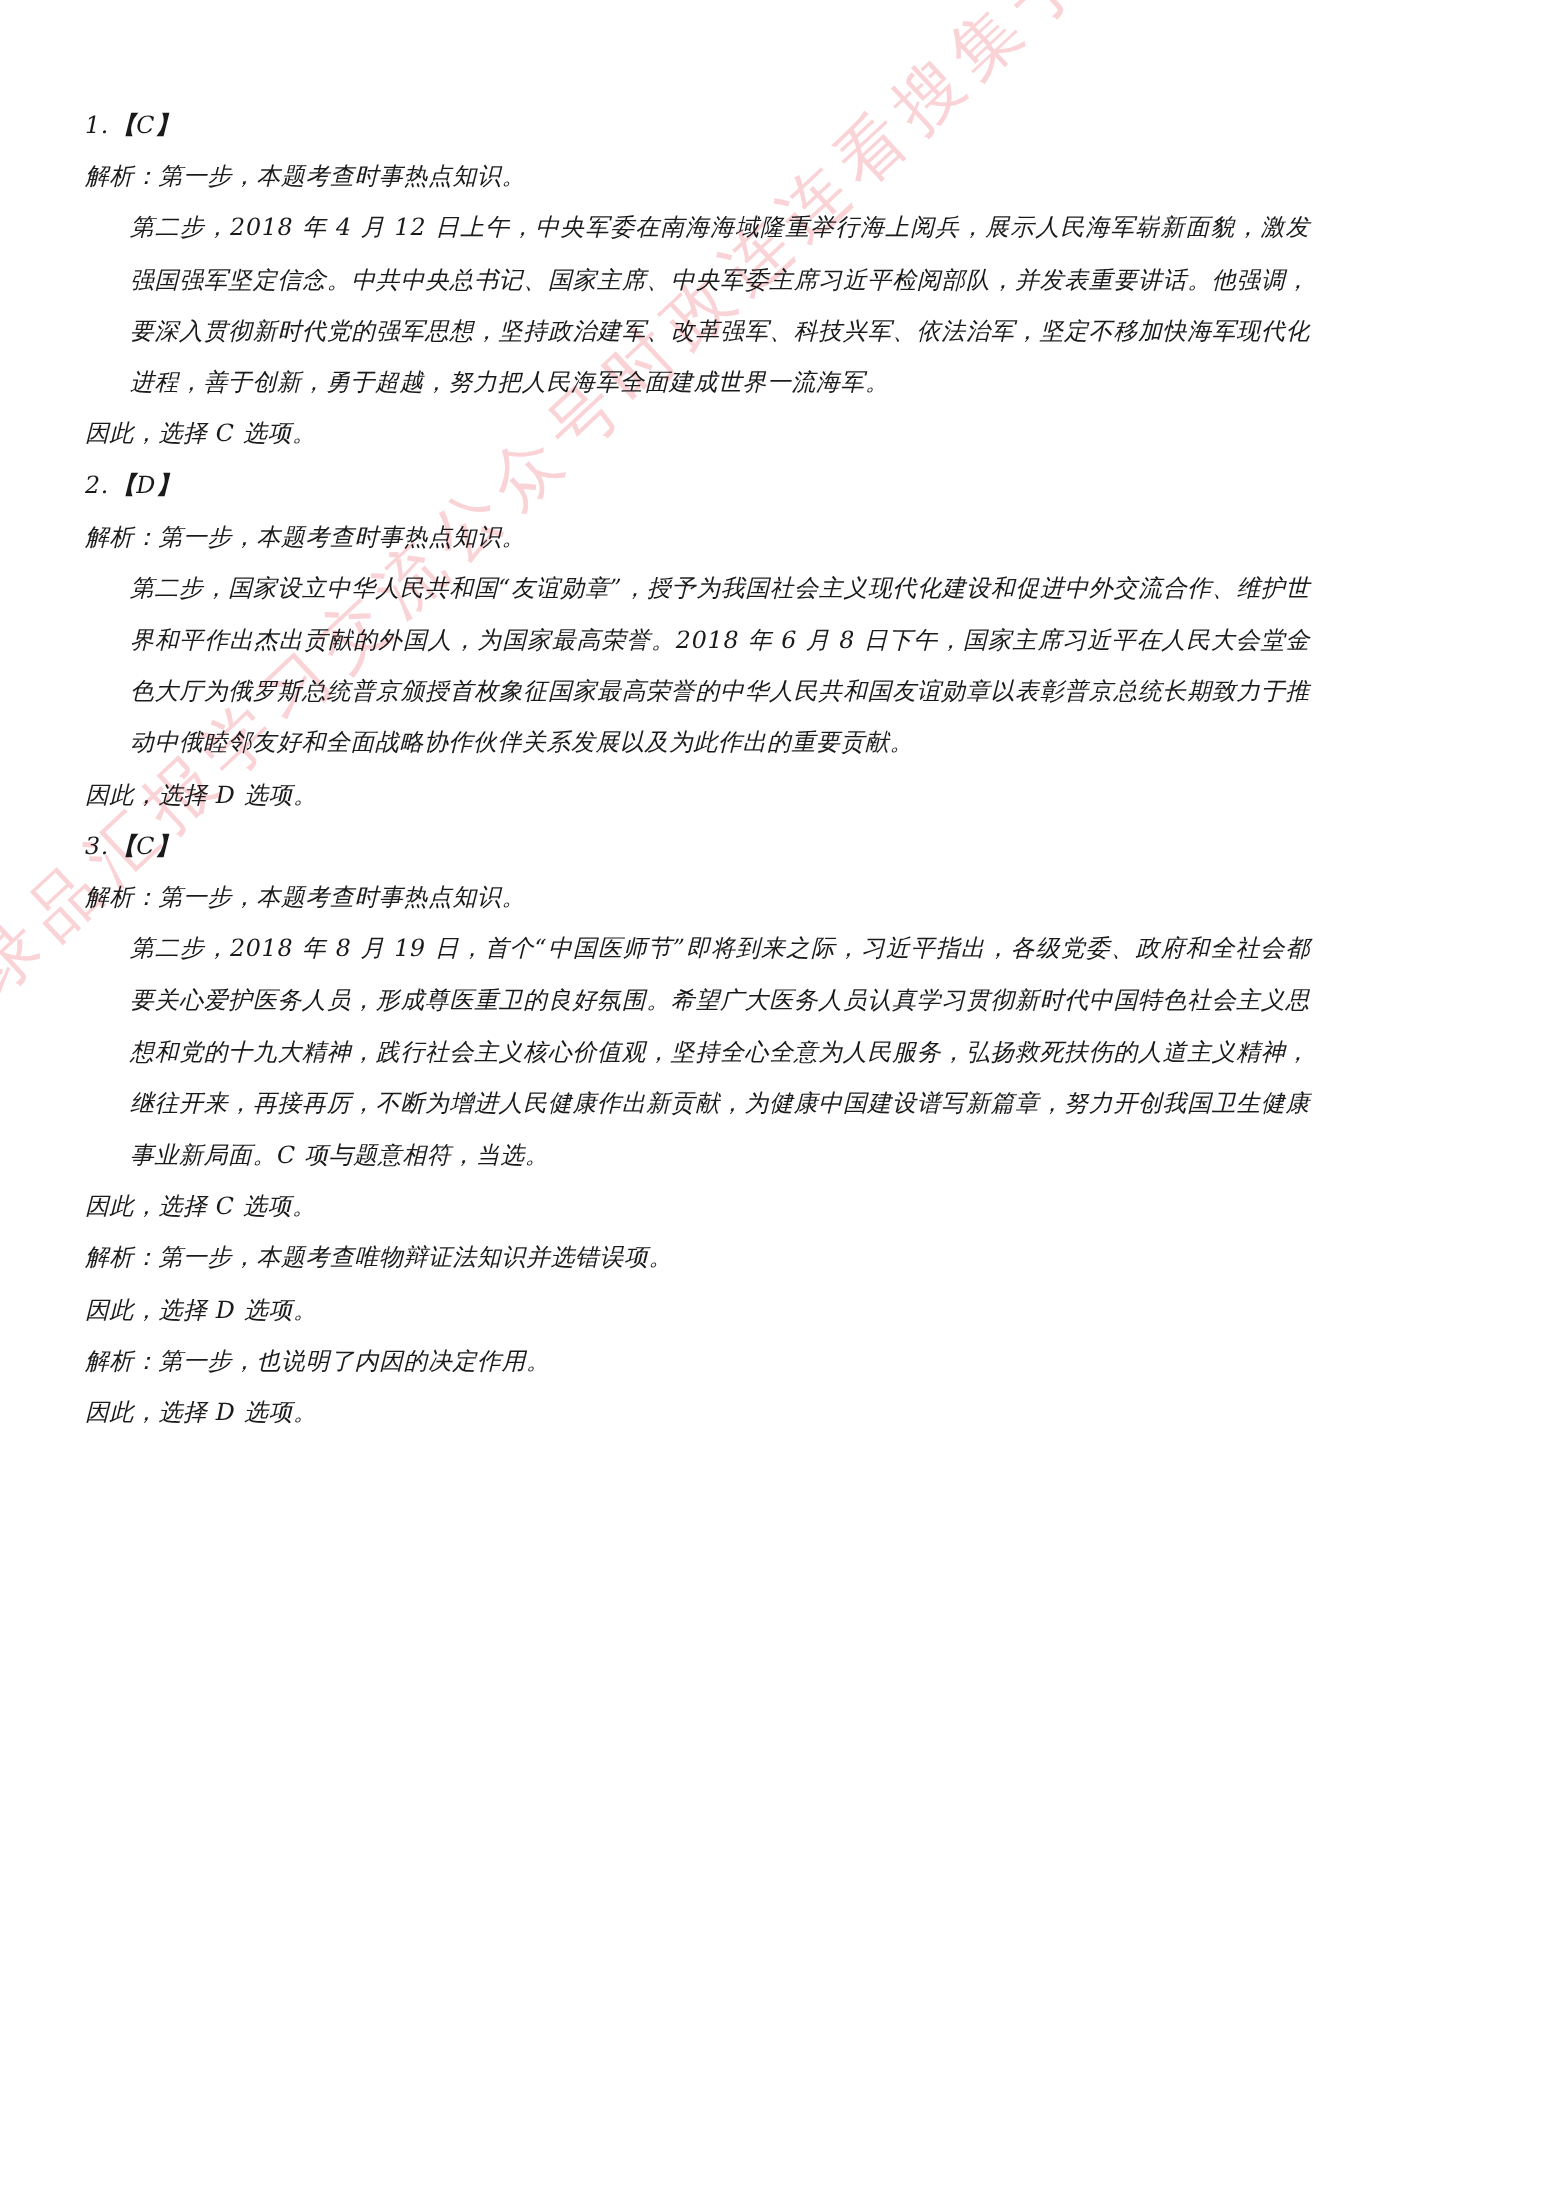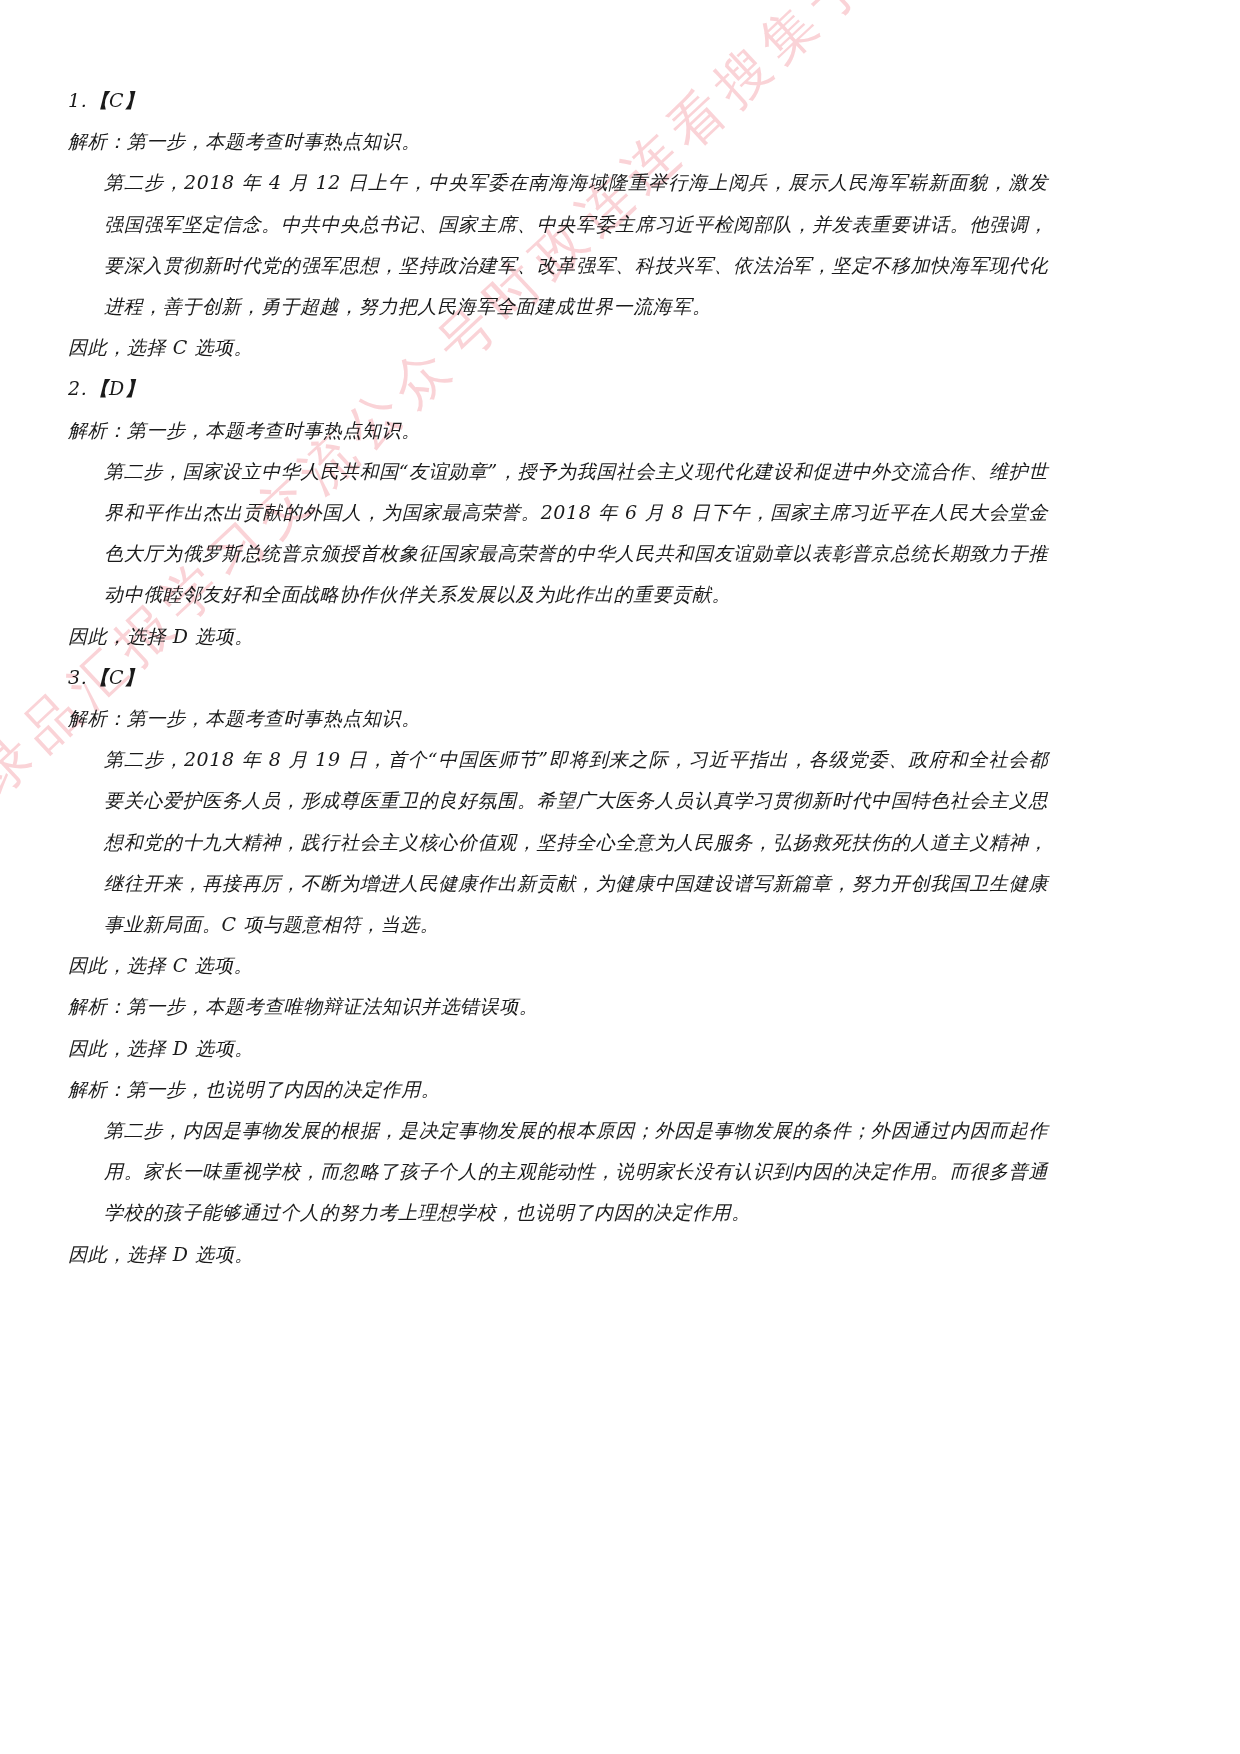--- a/index.html
+++ b/index.html
@@ -89,18 +89,17 @@
     <div class="line">因此，选择 C 选项。</div>
   </section>
 
   <section>
     <div class="line">解析：第一步，本题考查唯物辩证法知识并选错误项。</div>
     <div class="line">因此，选择 D 选项。</div>
   </section>
 
   <section>
     <div class="line">解析：第一步，也说明了内因的决定作用。</div>
-    <div class="para">第二步，内因是事物发展的根据，是决定事物发展的根本原因；外因是事物发展的条件；外因通过内因而起作用。家长一味重视学校，而忽略了孩子个人的主观能动性，说明家长没有认识到内因的决定作用。而很多普通学校的孩子能够通过个人的努力考上理想学校，也说明了内因的决定作用。</div>
     <div class="line">因此，选择 D 选项。</div>
   </section>
 
 
 </div>
 
 </body></html>

